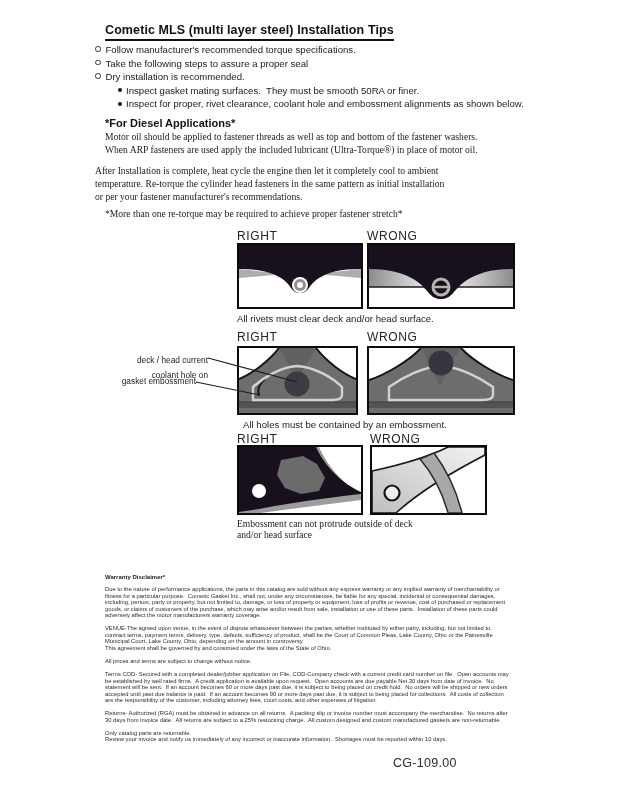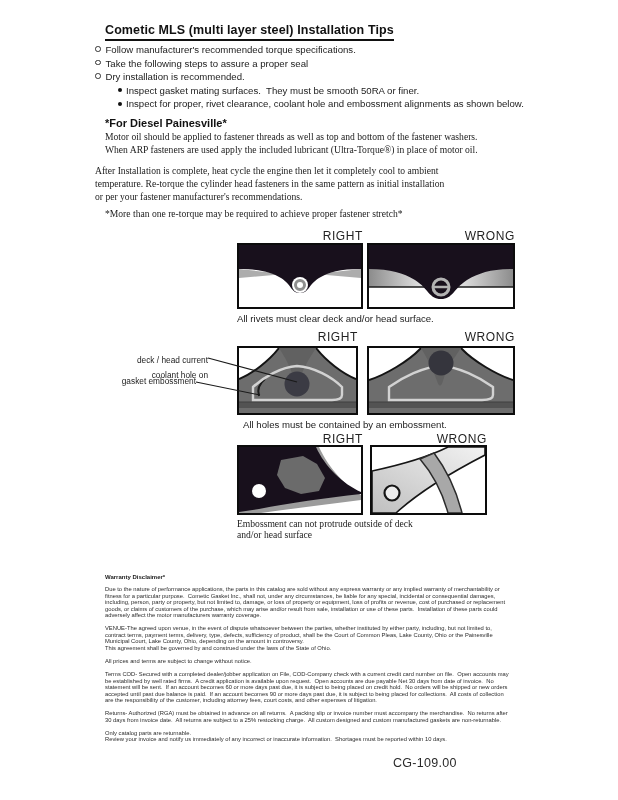--- a/index.html
+++ b/index.html
@@ -17,21 +17,21 @@
   }
   
   .tips .li{font-size:9.6px;line-height:13.6px;white-space:pre;color:#222;}
   .tips .li.sub{padding-left:23px;}
   .ob{display:inline-block;width:3.5px;height:3.5px;border:1px solid #333;border-radius:50%;margin-right:5px;vertical-align:1.5px;}
   .fb{display:inline-block;width:4px;height:4px;background:#111;border-radius:50%;margin-right:4px;vertical-align:1.5px;}
   
   .dheading{font-size:11px;font-weight:bold;color:#111;}
   .body{font-size:9.6px;line-height:12.8px;color:#222;}
   
-  .dlabel{font-size:12px;color:#232323;text-align:right;letter-spacing:0.6px;}
+  .dlabel{font-size:12px;color:#232323;text-align:left;letter-spacing:0.6px;}
   .caption{font-size:9.6px;color:#1c1c1c;line-height:11px;}
   .callout{font-size:8.3px;color:#1c1c1c;text-align:right;line-height:9px;}
   
   .diag{position:absolute;border:2px solid #0c0c0c;display:block;background:#fff;}
   .overlay{position:absolute;z-index:6;}
   
   .warranty{width:435px;}
   .wheading{font-size:6px;font-weight:bold;color:#222;margin:0 0 6px 0;}
   .wpara{font-size:5.8px;line-height:6.55px;color:#2c2c2c;margin:0 0 6.5px 0;white-space:pre;}
   
@@ -47,21 +47,21 @@
   </div>
 
   <div class="abs tips" style="left:95px;top:43px;">
     <div class="li"><span class="ob"></span><span>Follow manufacturer's recommended torque specifications.</span></div>
     <div class="li"><span class="ob"></span><span>Take the following steps to assure a proper seal</span></div>
     <div class="li"><span class="ob"></span><span>Dry installation is recommended.</span></div>
     <div class="li sub"><span class="fb"></span><span>Inspect gasket mating surfaces.  They must be smooth 50RA or finer.</span></div>
     <div class="li sub"><span class="fb"></span><span>Inspect for proper, rivet clearance, coolant hole and embossment alignments as shown below.</span></div>
   </div>
 
-  <div class="abs dheading" style="left:105px;top:117px;">*For Diesel Painesville*</div>
+  <div class="abs dheading" style="left:105px;top:117px;">*For Diesel Applications*</div>
   <div class="abs body pre" style="left:105px;top:131px;">Motor oil should be applied to fastener threads as well as top and bottom of the fastener washers.
 When ARP fasteners are used apply the included lubricant (Ultra-Torque®) in place of motor oil.</div>
   <div class="abs body pre" style="left:95px;top:165px;">After Installation is complete, heat cycle the engine then let it completely cool to ambient
 temperature. Re-torque the cylinder head fasteners in the same pattern as initial installation
 or per your fastener manufacturer's recommendations.</div>
   <div class="abs body pre" style="left:105px;top:208px;">*More than one re-torque may be required to achieve proper fastener stretch*</div>
 
   <div class="abs dlabel" style="left:237px;top:229px;width:126px;">RIGHT</div>
   <div class="abs dlabel" style="left:367px;top:229px;width:148px;">WRONG</div>
 

